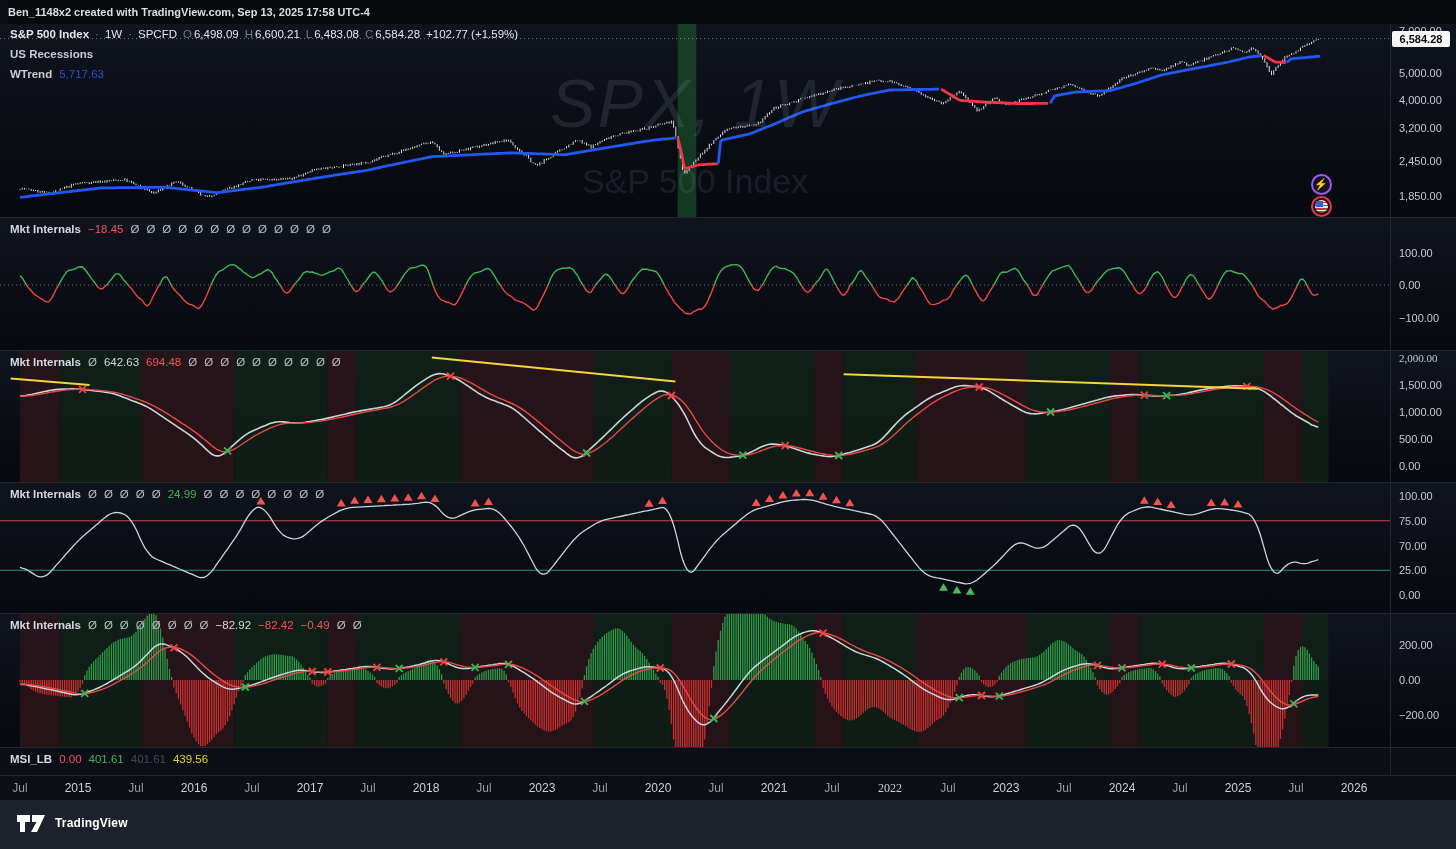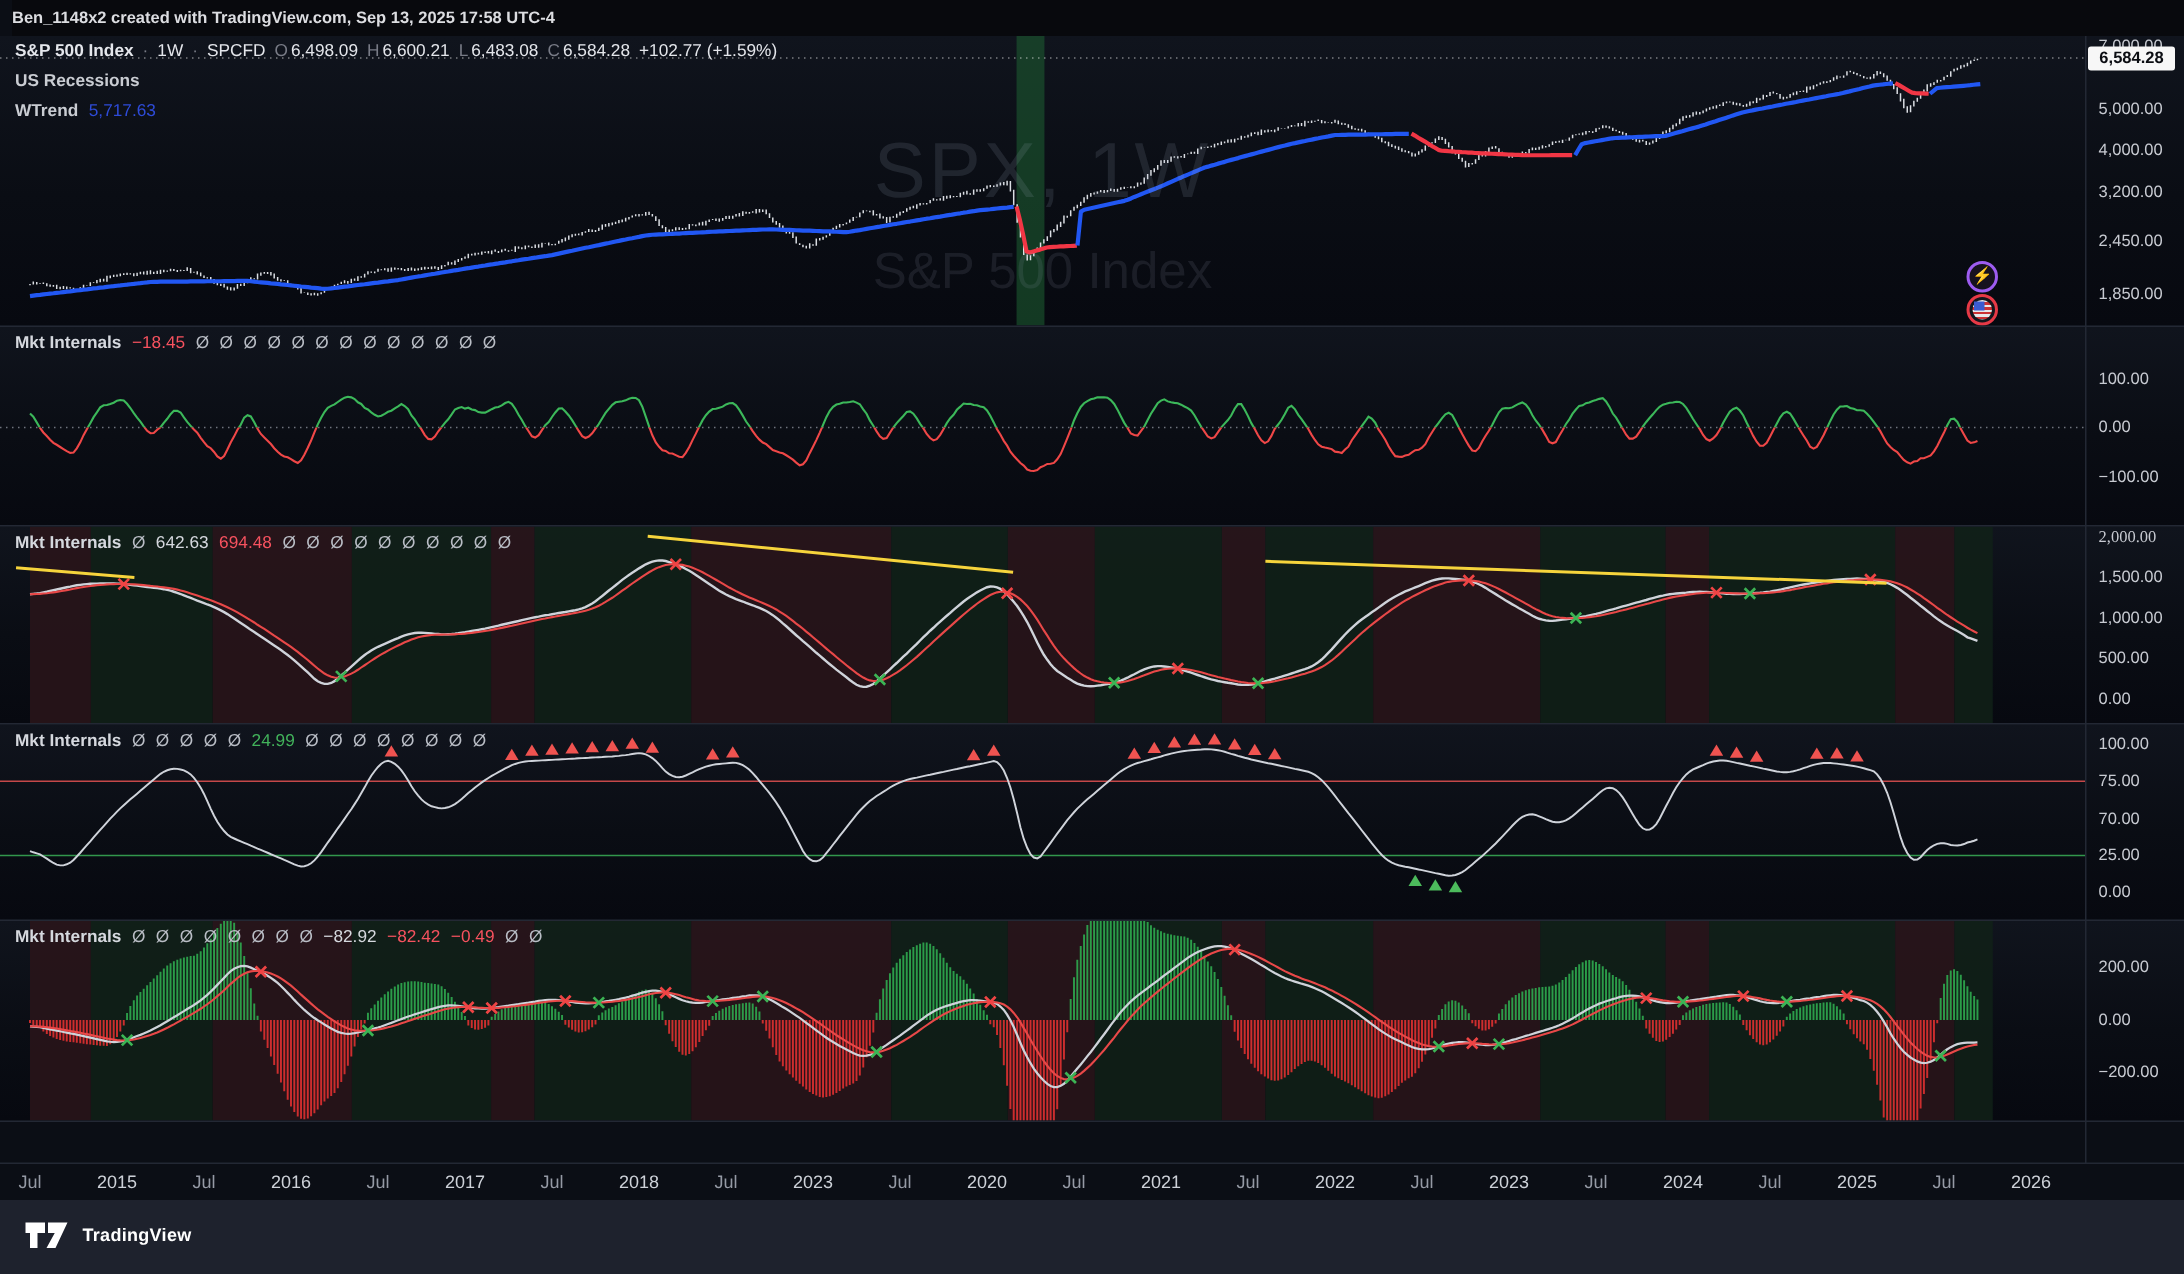--- a/index.html
+++ b/index.html
@@ -11,21 +11,21 @@
   .pane svg{position:absolute;left:0;top:0;pointer-events:none;}
   .hsep{position:absolute;left:0;width:1456px;height:1px;background:#232834;z-index:6;}
   .vsep{position:absolute;left:1390px;top:24px;width:1px;height:776px;background:#232834;z-index:6;}
   .price-axis{position:absolute;left:1390px;top:24px;width:66px;height:752px;z-index:7;}
   .axlabel{position:absolute;left:9px;font-size:11px;color:#c7cad1;white-space:nowrap;}
   .badge{position:absolute;left:2px;width:58px;background:#f7f7f7;color:#0b0d12;font-size:11px;
          font-weight:700;text-align:center;border-radius:2px;padding:2px 0;z-index:8;}
   .legend{position:absolute;left:10px;font-size:11.5px;white-space:nowrap;z-index:5;}
   .legend b{font-weight:600;}
   .wm{position:absolute;left:0;width:1390px;text-align:center;z-index:1;pointer-events:none;}
-  .wm1{top:60px;font-size:52px;font-weight:500;letter-spacing:2px;color:rgba(162,174,196,0.14);}
+  .wm1{top:40px;font-size:68px;font-weight:500;letter-spacing:2px;color:rgba(162,174,196,0.14);font-style:italic;}
   .wm2{top:138px;font-size:34px;font-weight:400;color:rgba(162,174,196,0.12);}
   .icobtn{position:absolute;width:21px;height:21px;border-radius:50%;box-sizing:border-box;z-index:5;}
   .bolt{border:2px solid #9d5cf0;background:#16121f;color:#b879ff;font-size:11px;line-height:17px;text-align:center;}
   .flag{border:2px solid #e63946;background:#14161d;overflow:hidden;}
   .flag .stripes{position:absolute;left:2px;top:2px;right:2px;bottom:2px;border-radius:50%;
       background:repeating-linear-gradient(180deg,#e8e8e8 0 1.6px,#cc3333 1.6px 3.2px);}
   .flag .union{position:absolute;left:3px;top:3px;width:7px;height:6px;background:#3b5bd0;}
   .timeaxis{position:absolute;left:0;top:776px;width:1456px;height:24px;background:#0b0e15;z-index:6;}
   .tick{position:absolute;top:5px;transform:translateX(-50%);font-size:12px;color:#959aa5;}
   .tick.year{color:#cdd1d8;font-weight:400;}
@@ -782,20 +782,23 @@
         <path d="M995.8 78.6L1002.8 85.6M995.8 85.6L1002.8 78.6" stroke="#3cb454" stroke-width="1.8" fill="none"></path>
         <path d="M1094.0 47.9L1101.0 54.9M1094.0 54.9L1101.0 47.9" stroke="#ef4444" stroke-width="1.8" fill="none"></path>
         <path d="M1118.5 50.3L1125.5 57.3M1118.5 57.3L1125.5 50.3" stroke="#3cb454" stroke-width="1.8" fill="none"></path>
         <path d="M1158.7 46.6L1165.7 53.6M1158.7 53.6L1165.7 46.6" stroke="#ef4444" stroke-width="1.8" fill="none"></path>
         <path d="M1187.7 50.3L1194.7 57.3M1187.7 57.3L1194.7 50.3" stroke="#3cb454" stroke-width="1.8" fill="none"></path>
         <path d="M1227.8 46.5L1234.8 53.5M1227.8 53.5L1234.8 46.5" stroke="#ef4444" stroke-width="1.8" fill="none"></path>
         <path d="M1290.3 86.3L1297.3 93.3M1290.3 93.3L1297.3 86.3" stroke="#3cb454" stroke-width="1.8" fill="none"></path>
       </svg>
       <div class="legend" style="top: 5px;"><b style="color: rgb(213, 216, 222);">Mkt Internals</b><span style="color: rgb(185, 189, 197); margin-left: 7px;">Ø</span><span style="color: rgb(185, 189, 197); margin-left: 7px;">Ø</span><span style="color: rgb(185, 189, 197); margin-left: 7px;">Ø</span><span style="color: rgb(185, 189, 197); margin-left: 7px;">Ø</span><span style="color: rgb(185, 189, 197); margin-left: 7px;">Ø</span><span style="color: rgb(185, 189, 197); margin-left: 7px;">Ø</span><span style="color: rgb(185, 189, 197); margin-left: 7px;">Ø</span><span style="color: rgb(185, 189, 197); margin-left: 7px;">Ø</span><span style="color: rgb(213, 216, 222); margin-left: 7px;">−82.92</span><span style="color: rgb(247, 82, 95); margin-left: 7px;">−82.42</span><span style="color: rgb(247, 82, 95); margin-left: 7px;">−0.49</span><span style="color: rgb(185, 189, 197); margin-left: 7px;">Ø</span><span style="color: rgb(185, 189, 197); margin-left: 7px;">Ø</span></div>
     </div>
+  <div class="pane" id="paneMsi" style="top:748px;height:27px;background:#0c0f16;">
+      <div class="legend" style="top: 5px;"><b style="color: rgb(213, 216, 222);">MSI_LB</b><span style="color: rgb(247, 82, 95); margin-left: 7px;">0.00</span><span style="color: rgb(66, 179, 91); margin-left: 7px;">401.61</span><span style="color: rgb(69, 74, 86); margin-left: 7px;">401.61</span><span style="color: rgb(229, 213, 46); margin-left: 7px;">439.56</span></div>
+    </div>
 
   <div class="hsep" style="top:217px"></div>
   <div class="hsep" style="top:350px"></div>
   <div class="hsep" style="top:482px"></div>
   <div class="hsep" style="top:613px"></div>
   <div class="hsep" style="top:747px"></div>
   <div class="hsep" style="top:775px"></div>
   <div class="vsep"></div>
 
   <div class="price-axis" id="priceAxis">
@@ -832,21 +835,21 @@
       <div class="tick year" style="left: 310px;">2017</div>
       <div class="tick" style="left: 368px;">Jul</div>
       <div class="tick year" style="left: 426px;">2018</div>
       <div class="tick" style="left: 484px;">Jul</div>
       <div class="tick year" style="left: 542px;">2023</div>
       <div class="tick" style="left: 600px;">Jul</div>
       <div class="tick year" style="left: 658px;">2020</div>
       <div class="tick" style="left: 716px;">Jul</div>
       <div class="tick year" style="left: 774px;">2021</div>
       <div class="tick" style="left: 832px;">Jul</div>
-      <div class="tick year" style="left: 890px;">2022</div>
+      <div class="tick year" style="left: 890px; font-family: Liberation Serif, serif;">2022</div>
       <div class="tick" style="left: 948px;">Jul</div>
       <div class="tick year" style="left: 1006px;">2023</div>
       <div class="tick" style="left: 1064px;">Jul</div>
       <div class="tick year" style="left: 1122px;">2024</div>
       <div class="tick" style="left: 1180px;">Jul</div>
       <div class="tick year" style="left: 1238px;">2025</div>
       <div class="tick" style="left: 1296px;">Jul</div>
       <div class="tick year" style="left: 1354px;">2026</div>
     </div>
 

